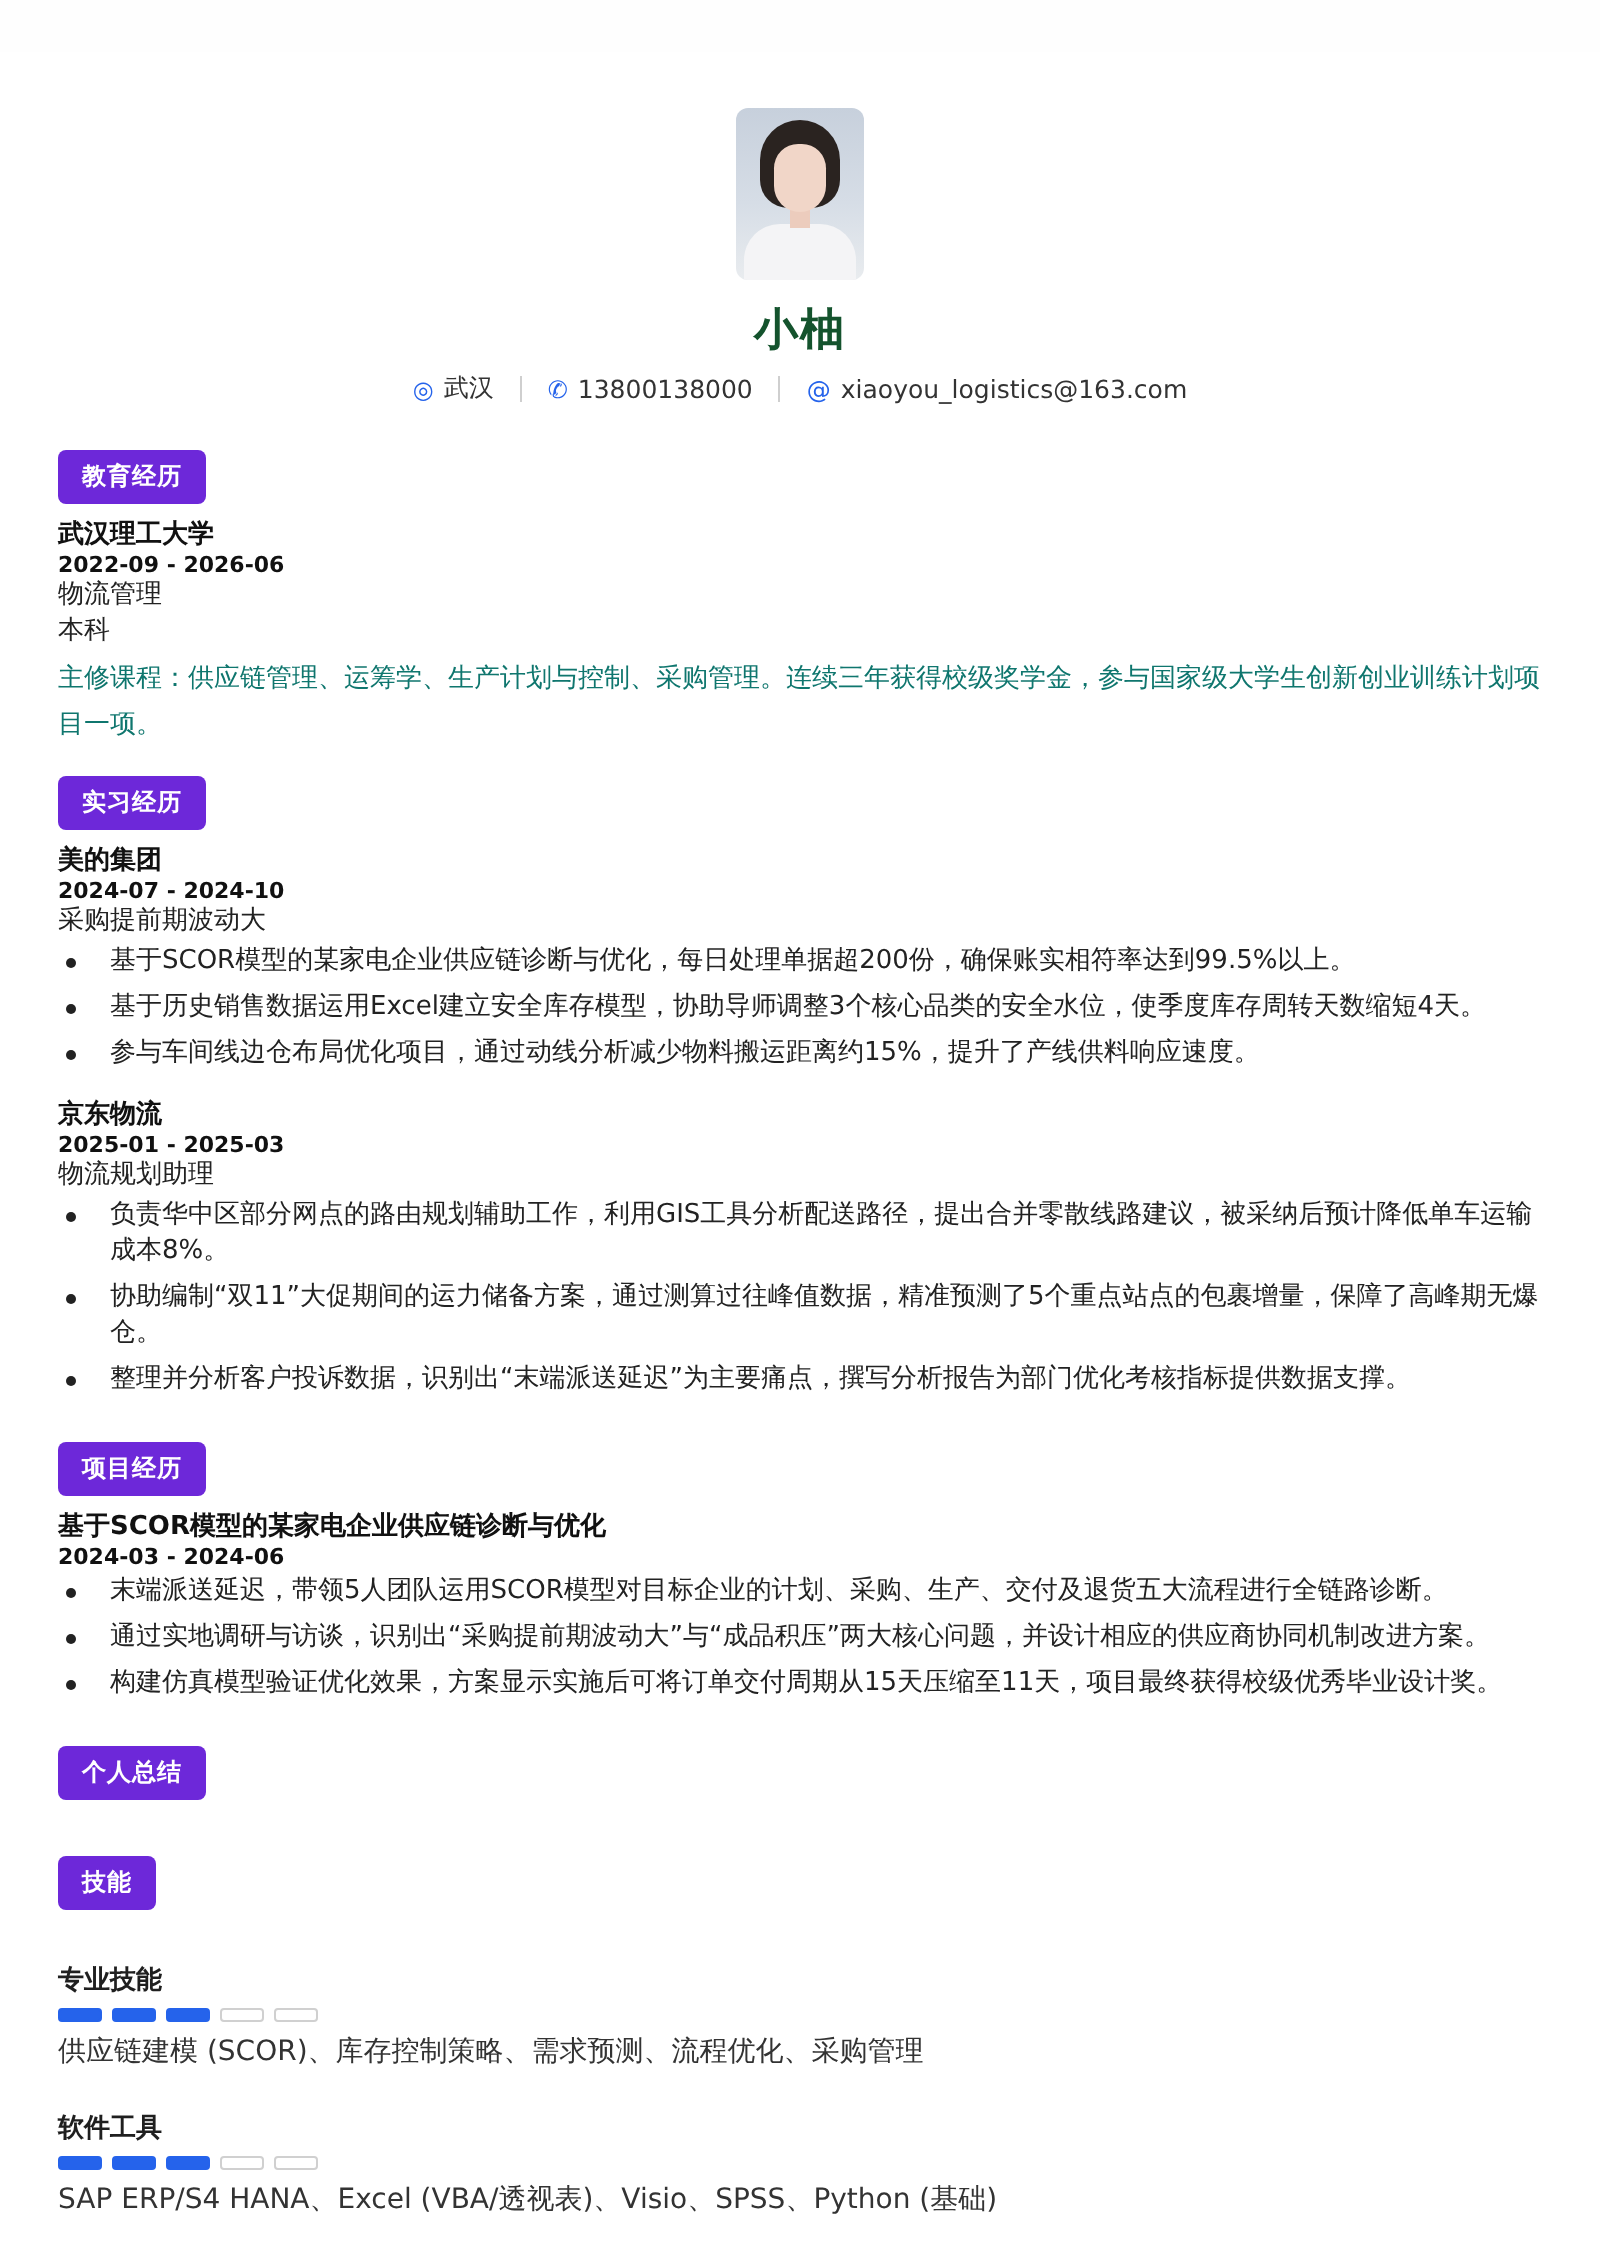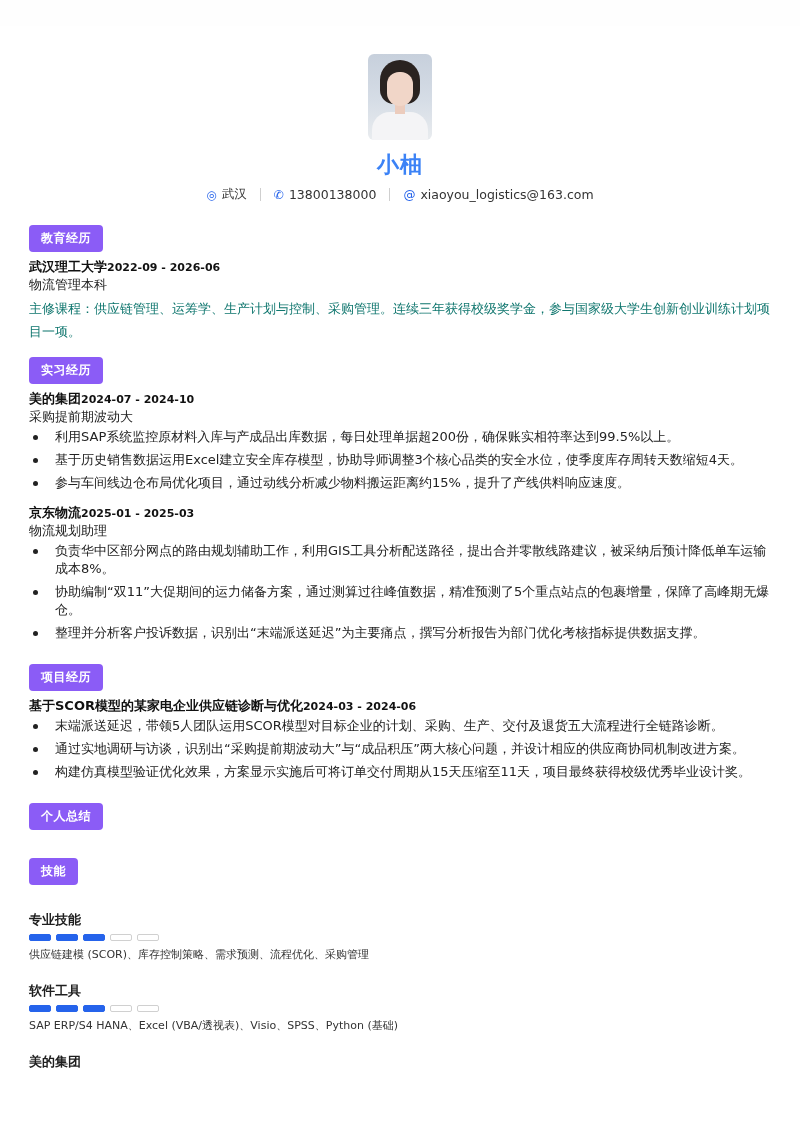--- a/index.html
+++ b/index.html
@@ -11,45 +11,45 @@
   .header { text-align: center; padding-top: 54px; }
   .photo {
     width: 64px; height: 86px; margin: 0 auto; border-radius: 6px;
     background: linear-gradient(180deg, #c7d0dc 0%, #d6dde6 55%, #e9ecef 100%);
     position: relative; overflow: hidden;
   }
   .photo .hair { position: absolute; left: 12px; top: 6px; width: 40px; height: 44px; border-radius: 20px 20px 14px 14px; background: #2a2320; }
   .photo .face { position: absolute; left: 19px; top: 18px; width: 26px; height: 34px; border-radius: 13px 13px 14px 14px; background: #f1d6c8; }
   .photo .neck { position: absolute; left: 27px; top: 48px; width: 10px; height: 12px; background: #ecccbd; }
   .photo .body { position: absolute; left: 4px; top: 58px; width: 56px; height: 34px; border-radius: 18px 18px 0 0; background: #f4f4f6; }
-  .name { font-size: 22px; font-weight: bold; margin-top: 10px; letter-spacing: 1px; color: #3b82f6; }
+  .name { font-size: 22px; font-weight: bold; margin-top: 10px; letter-spacing: 1px; color: #14532d; }
   .contacts { display: flex; justify-content: center; align-items: center; margin-top: 6px; font-size: 12.5px; color: #333; }
   .contact { display: flex; align-items: center; gap: 5px; }
   .contact .ic { color: #2563eb; font-size: 12px; }
   .sep { width: 1px; height: 13px; background: #cfcfcf; margin: 0 13px; }
 
   .section-tag {
-    display: inline-block; background: #8b5cf6; color: #fff; font-size: 12px; font-weight: bold;
+    display: inline-block; background: #6d28d9; color: #fff; font-size: 12px; font-weight: bold;
     padding: 5px 12px; border-radius: 4px; margin-top: 14px; margin-bottom: 6px; letter-spacing: 0.5px;
   }
-  .row { display: flex; justify-content: flex-start; align-items: baseline; }
+  .row { display: flex; justify-content: space-between; align-items: baseline; flex-direction: column; }
   .org { font-size: 13px; font-weight: bold; color: #111; }
   .date { font-size: 11px; font-weight: bold; color: #111; }
   .sub { font-size: 13px; color: #222; line-height: 18px; }
   .para { font-size: 13px; line-height: 23px; color: #0f766e; margin-top: 3px; }
   ul.bullets { list-style: none; margin-top: 2px; }
   ul.bullets li { position: relative; padding-left: 26px; font-size: 13px; line-height: 18px; color: #222; margin-bottom: 5px; }
   ul.bullets li::before { content: ""; position: absolute; left: 4px; top: 7px; width: 5px; height: 5px; border-radius: 50%; background: #222; }
   .entry { margin-bottom: 8px; }
 
   .skill-title { font-size: 13px; font-weight: bold; margin-top: 20px; }
   .level { display: flex; gap: 5px; margin: 5px 0 6px 0; }
   .level span { width: 22px; height: 7px; border-radius: 2px; border: 1px solid #d0d0d0; background: #fff; }
   .level span.on { background: #2563eb; border-color: #2563eb; }
-  .skill-desc { font-size: 11px; color: #333; margin-bottom: 6px; }
+  .skill-desc { font-size: 14px; color: #333; margin-bottom: 6px; }
 </style>
 </head>
 <body>
 
 <div class="top-band"></div>
 
 <div class="page">
 
   <div class="header">
     <div class="photo">
@@ -93,21 +93,21 @@
   <div>
     <div class="section-tag">实习经历</div>
 
     <div class="entry">
       <div class="row">
         <span class="org">美的集团</span>
         <span class="date">2024-07 - 2024-10</span>
       </div>
       <div class="sub">采购提前期波动大</div>
       <ul class="bullets">
-        <li>利用SAP系统监控原材料入库与产成品出库数据，每日处理单据超200份，确保账实相符率达到99.5%以上。</li>
+        <li>基于SCOR模型的某家电企业供应链诊断与优化，每日处理单据超200份，确保账实相符率达到99.5%以上。</li>
         <li>基于历史销售数据运用Excel建立安全库存模型，协助导师调整3个核心品类的安全水位，使季度库存周转天数缩短4天。</li>
         <li>参与车间线边仓布局优化项目，通过动线分析减少物料搬运距离约15%，提升了产线供料响应速度。</li>
       </ul>
     </div>
 
     <div class="entry" style="margin-top:12px;">
       <div class="row">
         <span class="org">京东物流</span>
         <span class="date">2025-01 - 2025-03</span>
       </div>

